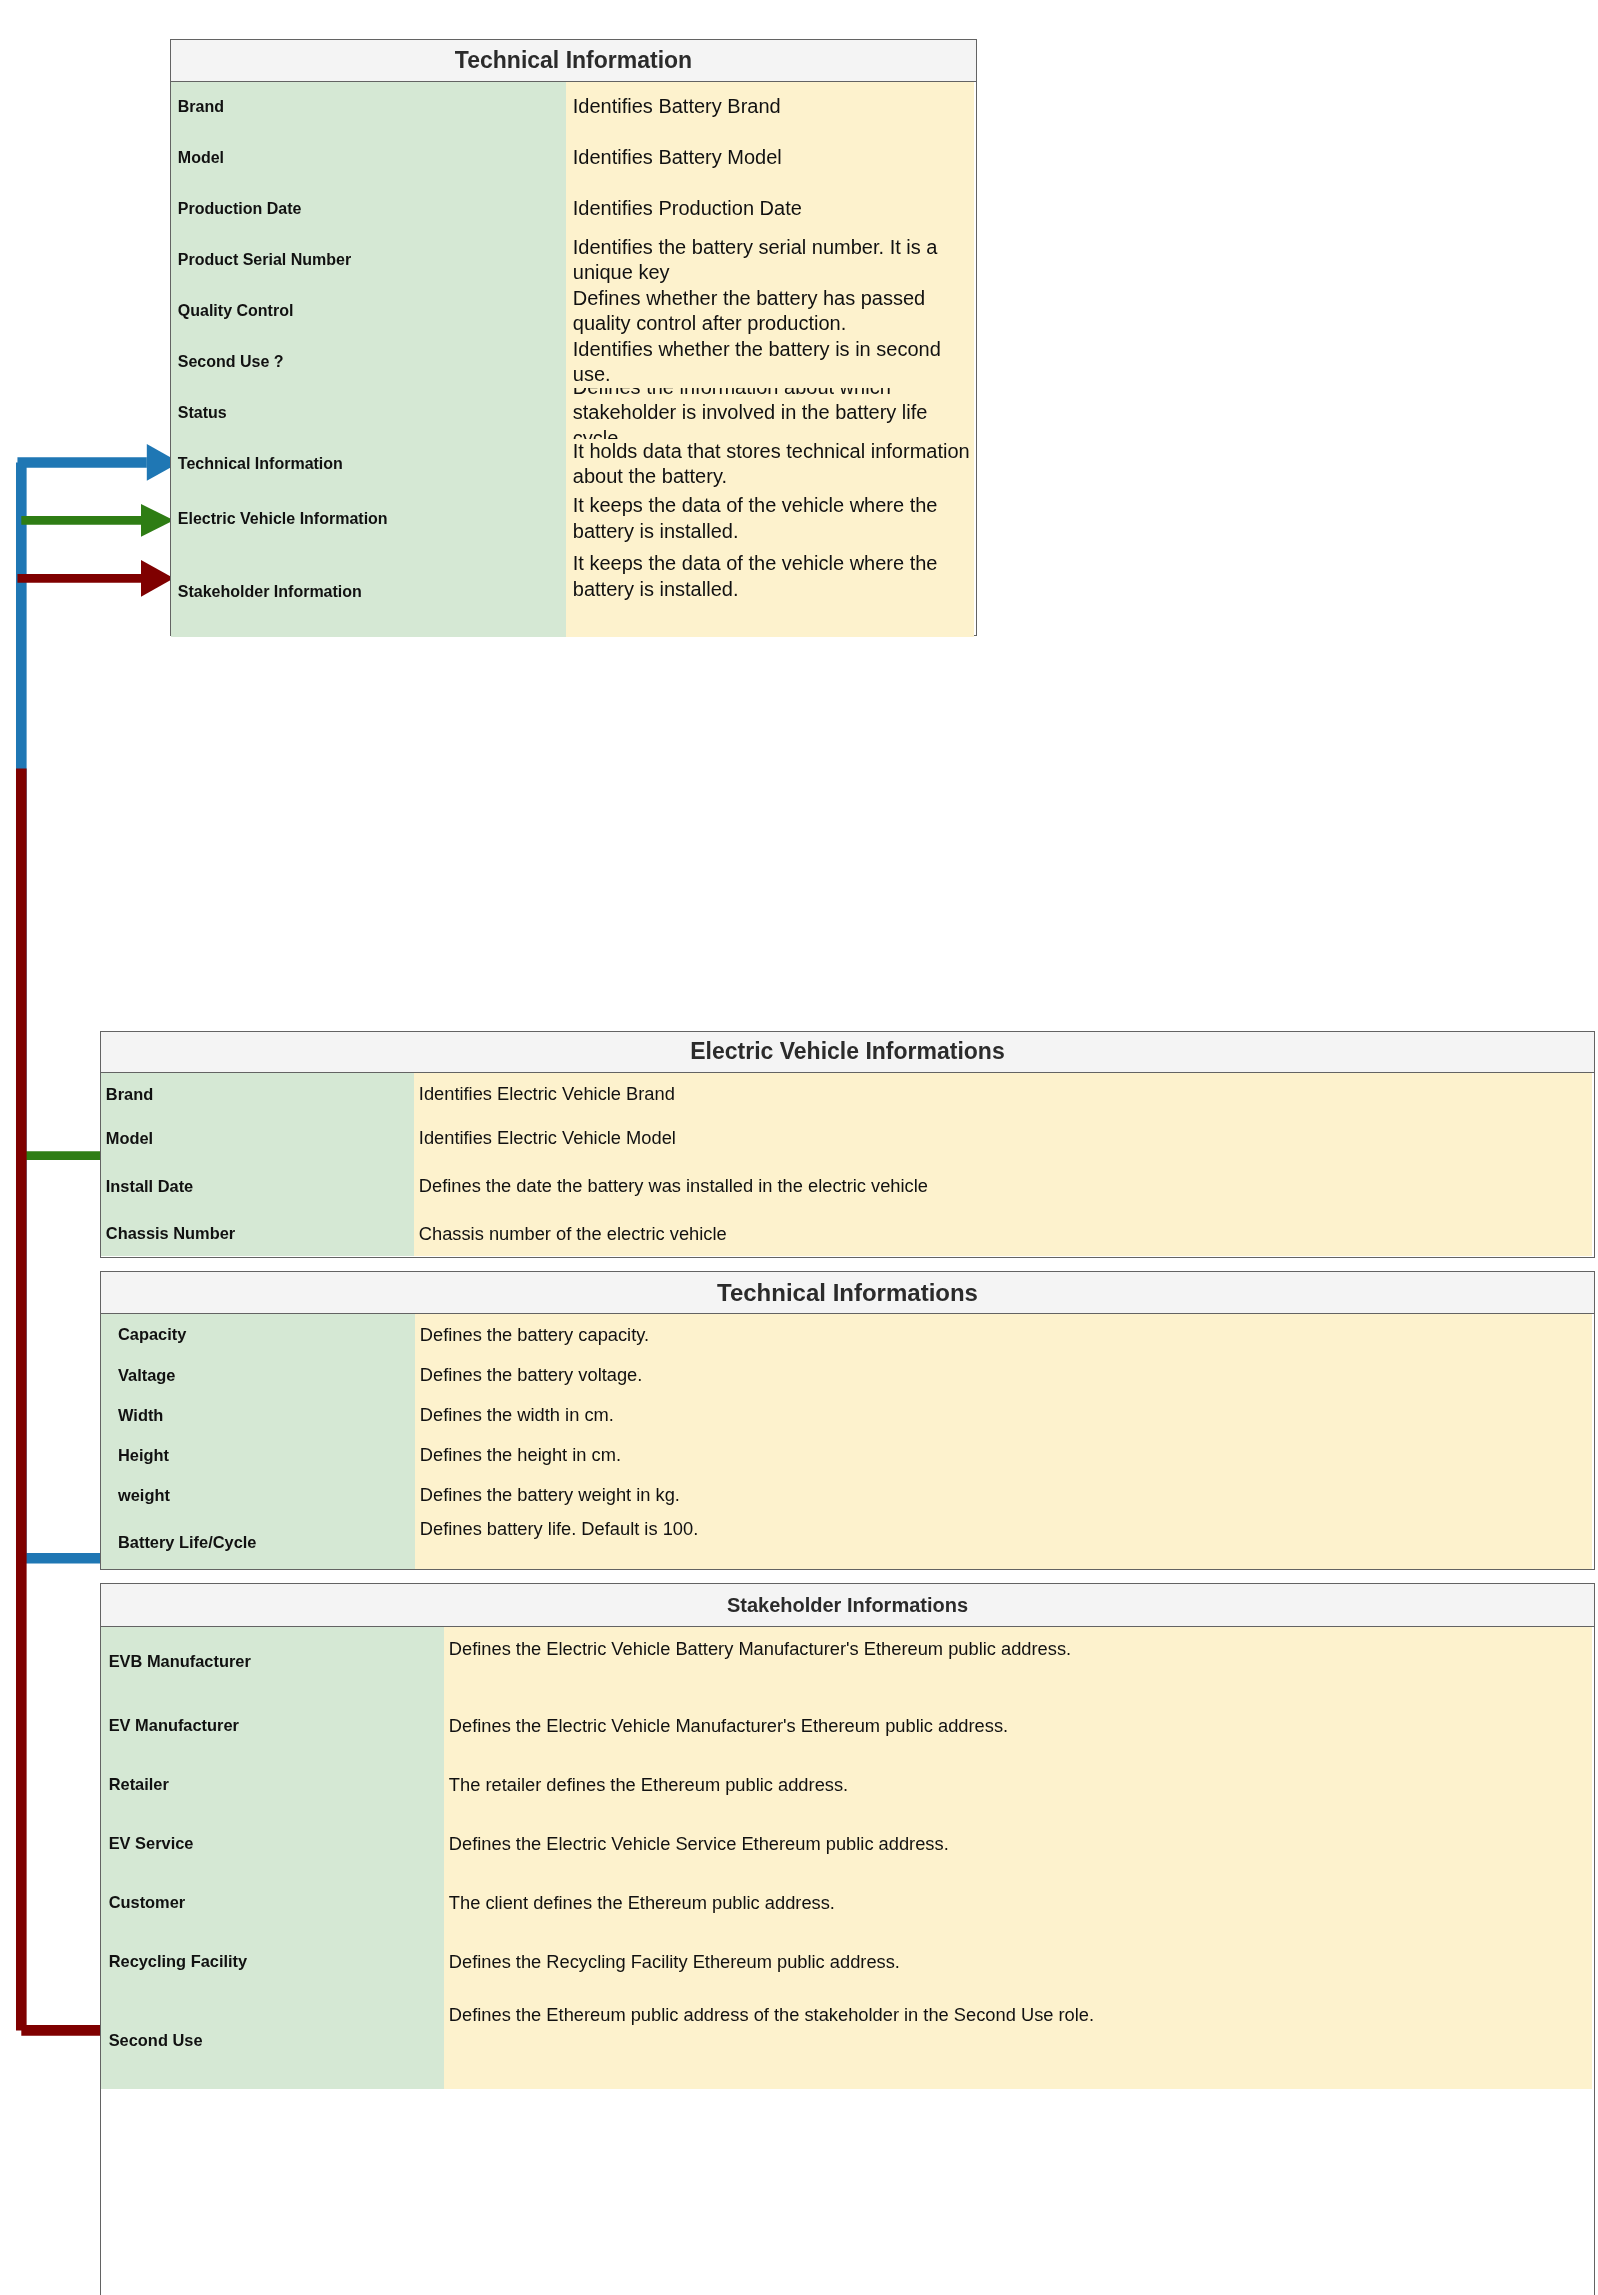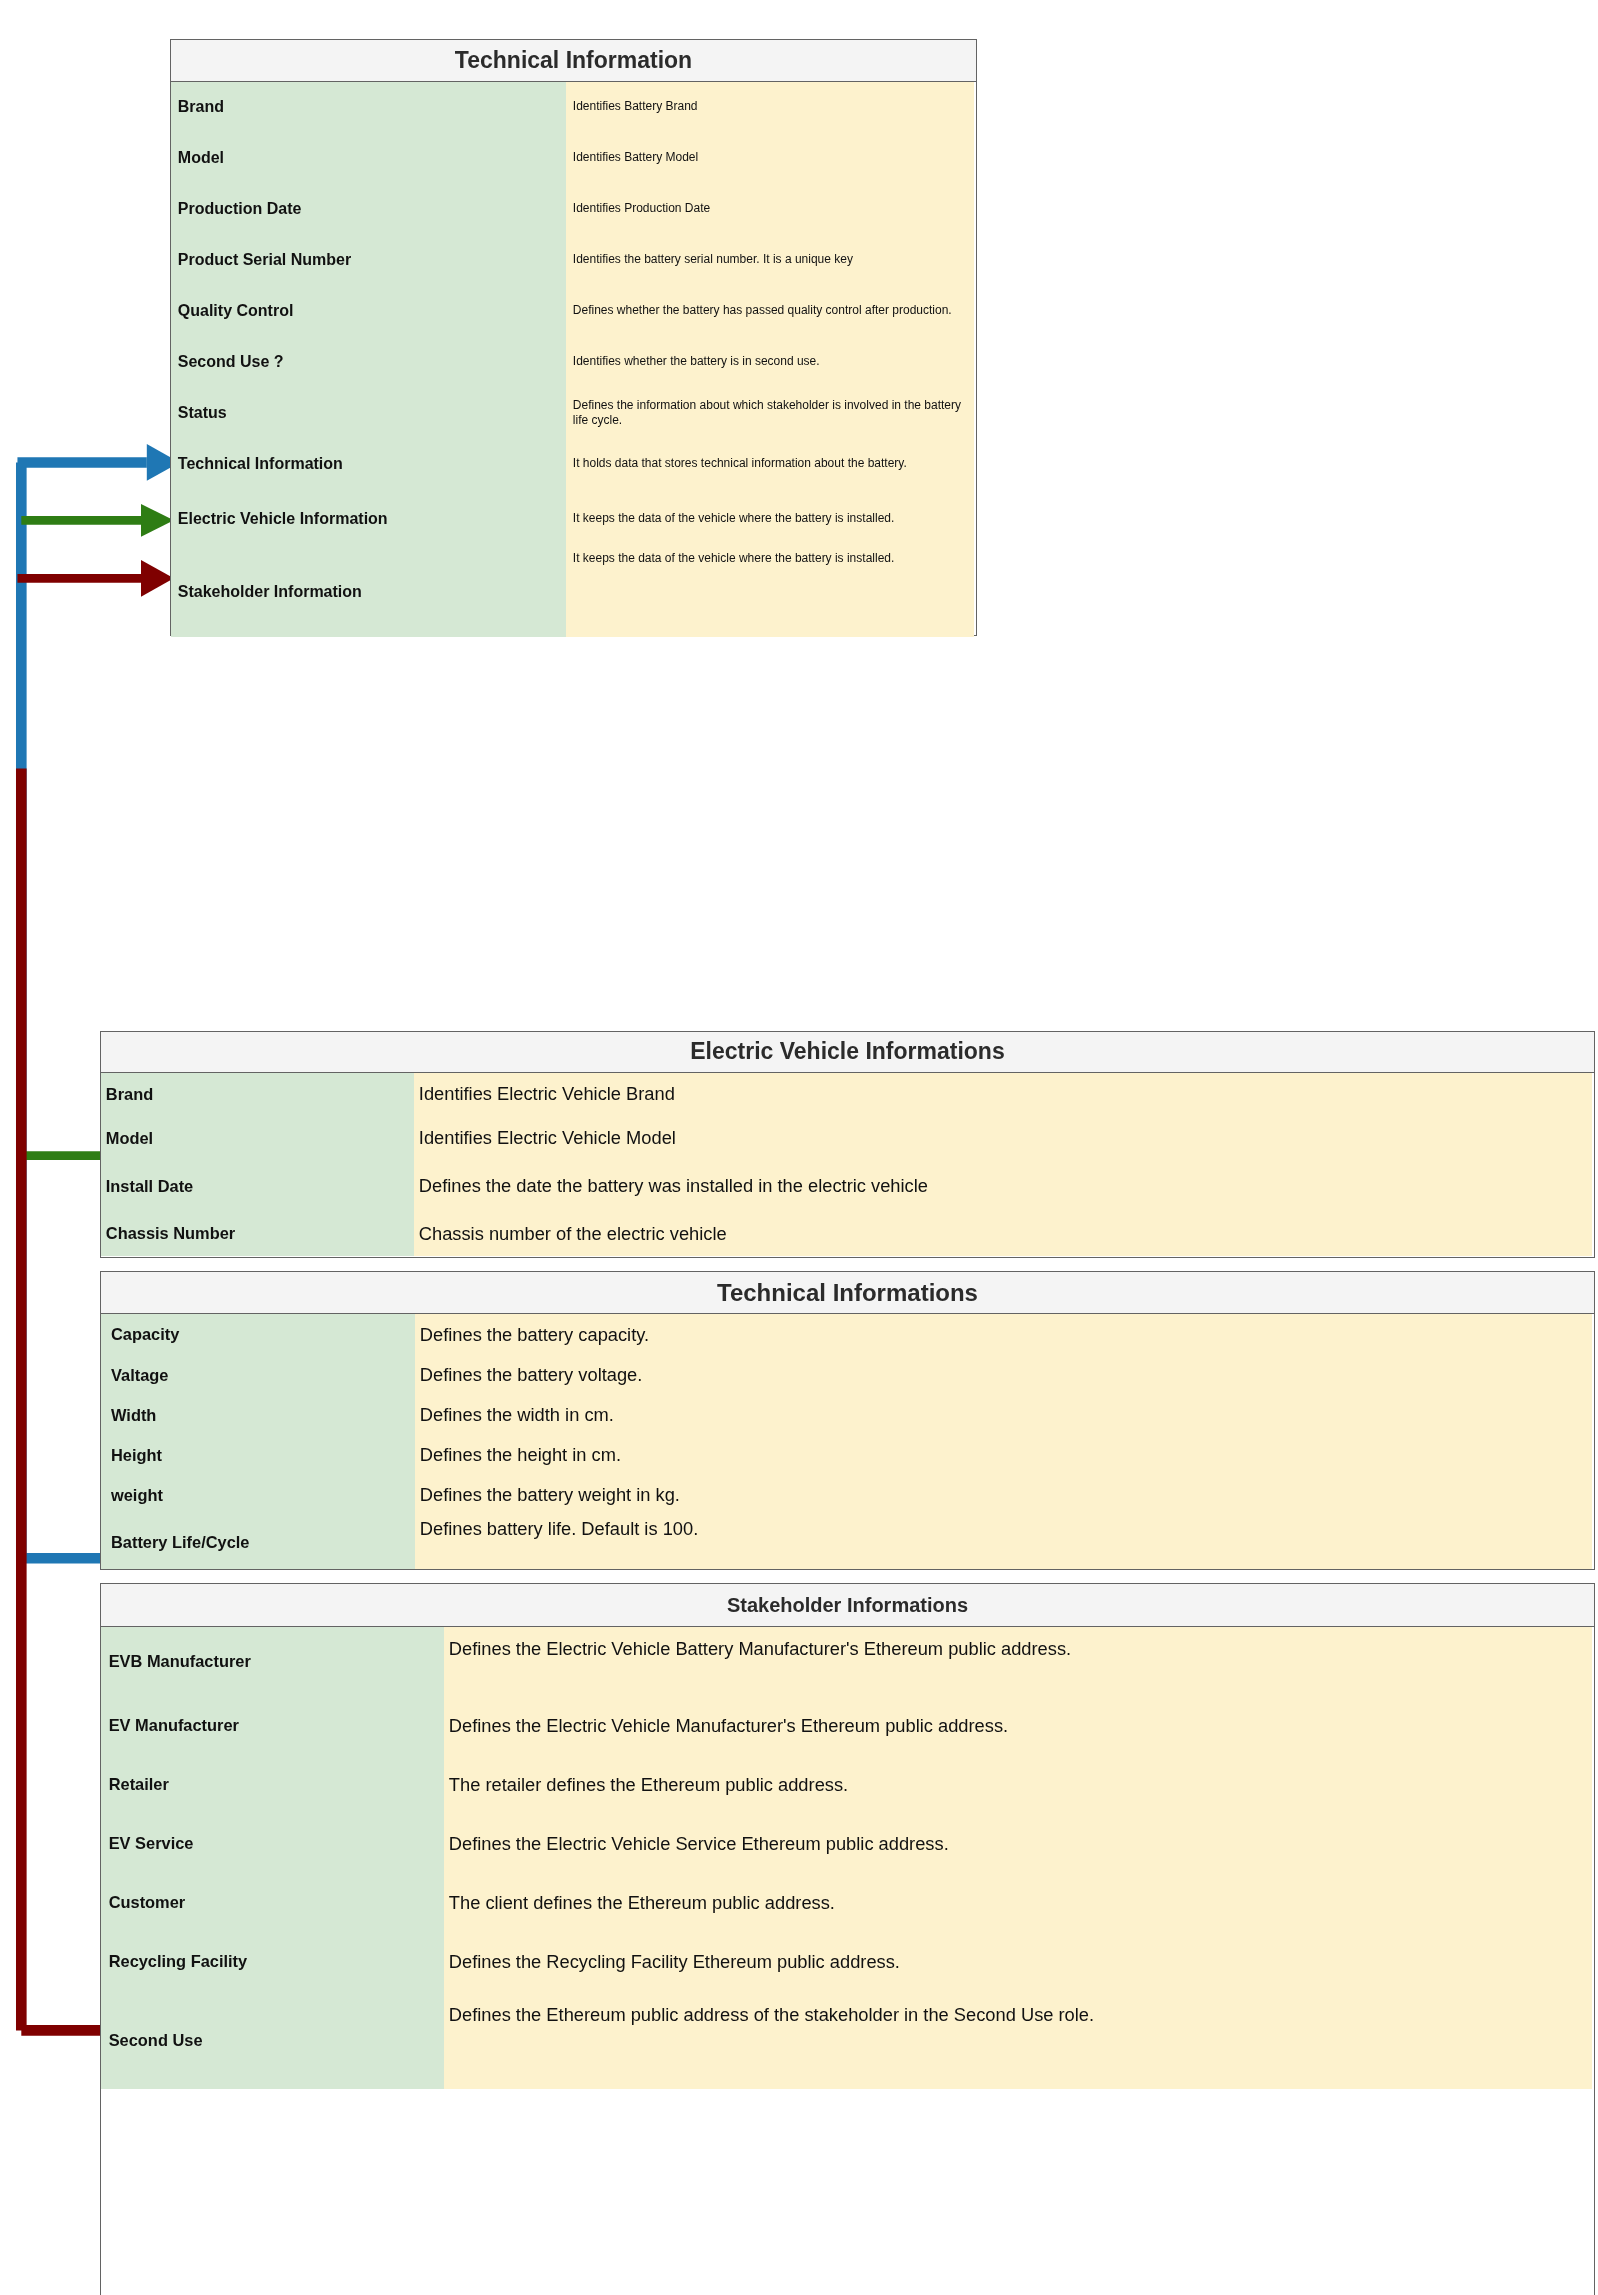--- a/index.html
+++ b/index.html
@@ -44,32 +44,32 @@
     color:#111111;
     box-sizing:border-box;
     display:flex;align-items:center;
     overflow:hidden;
   }
 
   
   #card-tech-info{left:170px;top:11.6px;width:807px;height:597px;}
   #card-tech-info .title{height:42px;line-height:41px;font-size:23px;}
   #card-tech-info .cell-key{width:395px;padding-left:6.8px;font-size:16px;}
-  #card-tech-info .cell-desc{width:408px;padding-left:6.8px;font-size:12px;line-height:1.28;}
+  #card-tech-info .cell-desc{width:408px;padding-left:6.8px;font-size:20px;line-height:1.28;}
 
   
   #card-ev-info{left:100px;top:1004px;width:1495px;height:227px;}
   #card-ev-info .title{height:41px;line-height:39px;font-size:23px;}
   #card-ev-info .cell-key{width:313px;padding-left:4.8px;font-size:16.4px;}
   #card-ev-info .cell-desc{width:1178px;padding-left:4.8px;font-size:18.3px;}
 
   
   #card-tech-det{left:100px;top:1244px;width:1495px;height:299px;}
   #card-tech-det .title{height:42px;line-height:41px;font-size:24px;}
-  #card-tech-det .cell-key{width:314px;padding-left:10px;font-size:16.4px;}
+  #card-tech-det .cell-key{width:314px;padding-left:17px;font-size:16.4px;}
   #card-tech-det .cell-desc{width:1177px;padding-left:4.8px;font-size:18.3px;}
 
   
   #card-stake{left:100px;top:1556px;width:1495px;height:719px;}
   #card-stake .title{height:43px;line-height:42px;font-size:20px;}
   #card-stake .cell-key{width:343px;padding-left:7.7px;font-size:16.4px;}
   #card-stake .cell-desc{width:1148px;padding-left:4.8px;font-size:18.3px;line-height:1.3;}
 </style>
 </head>
 <body>

